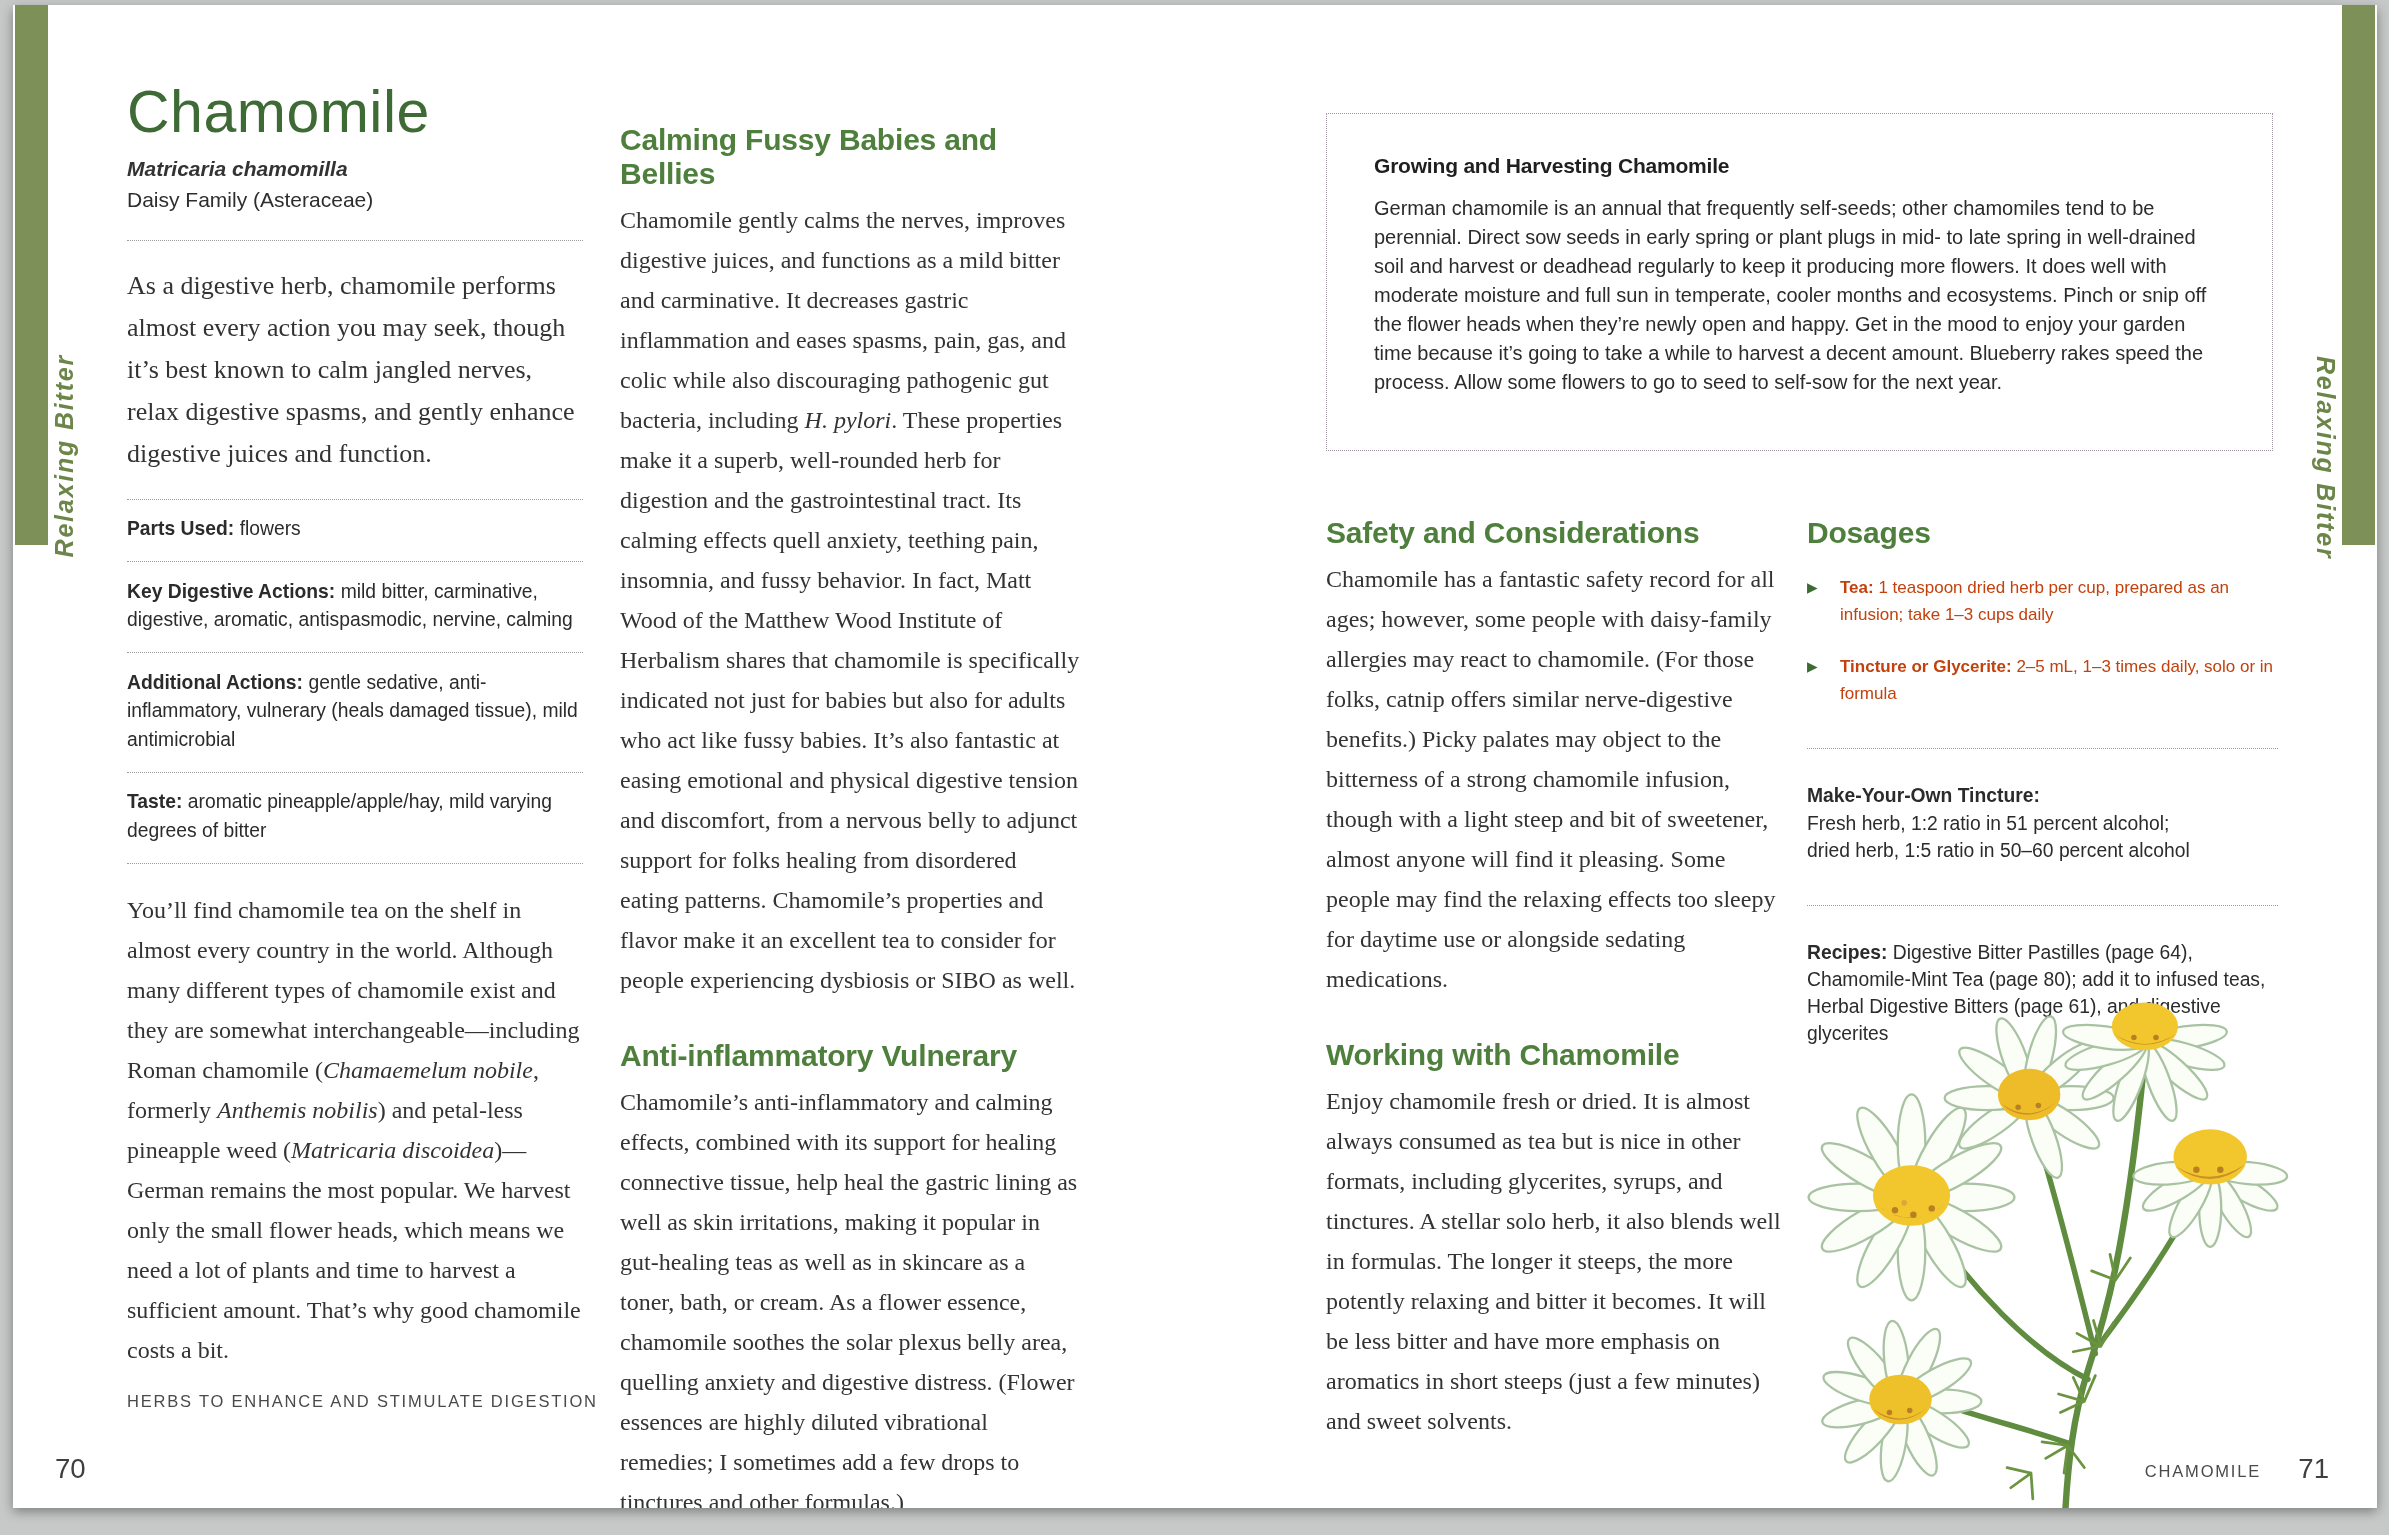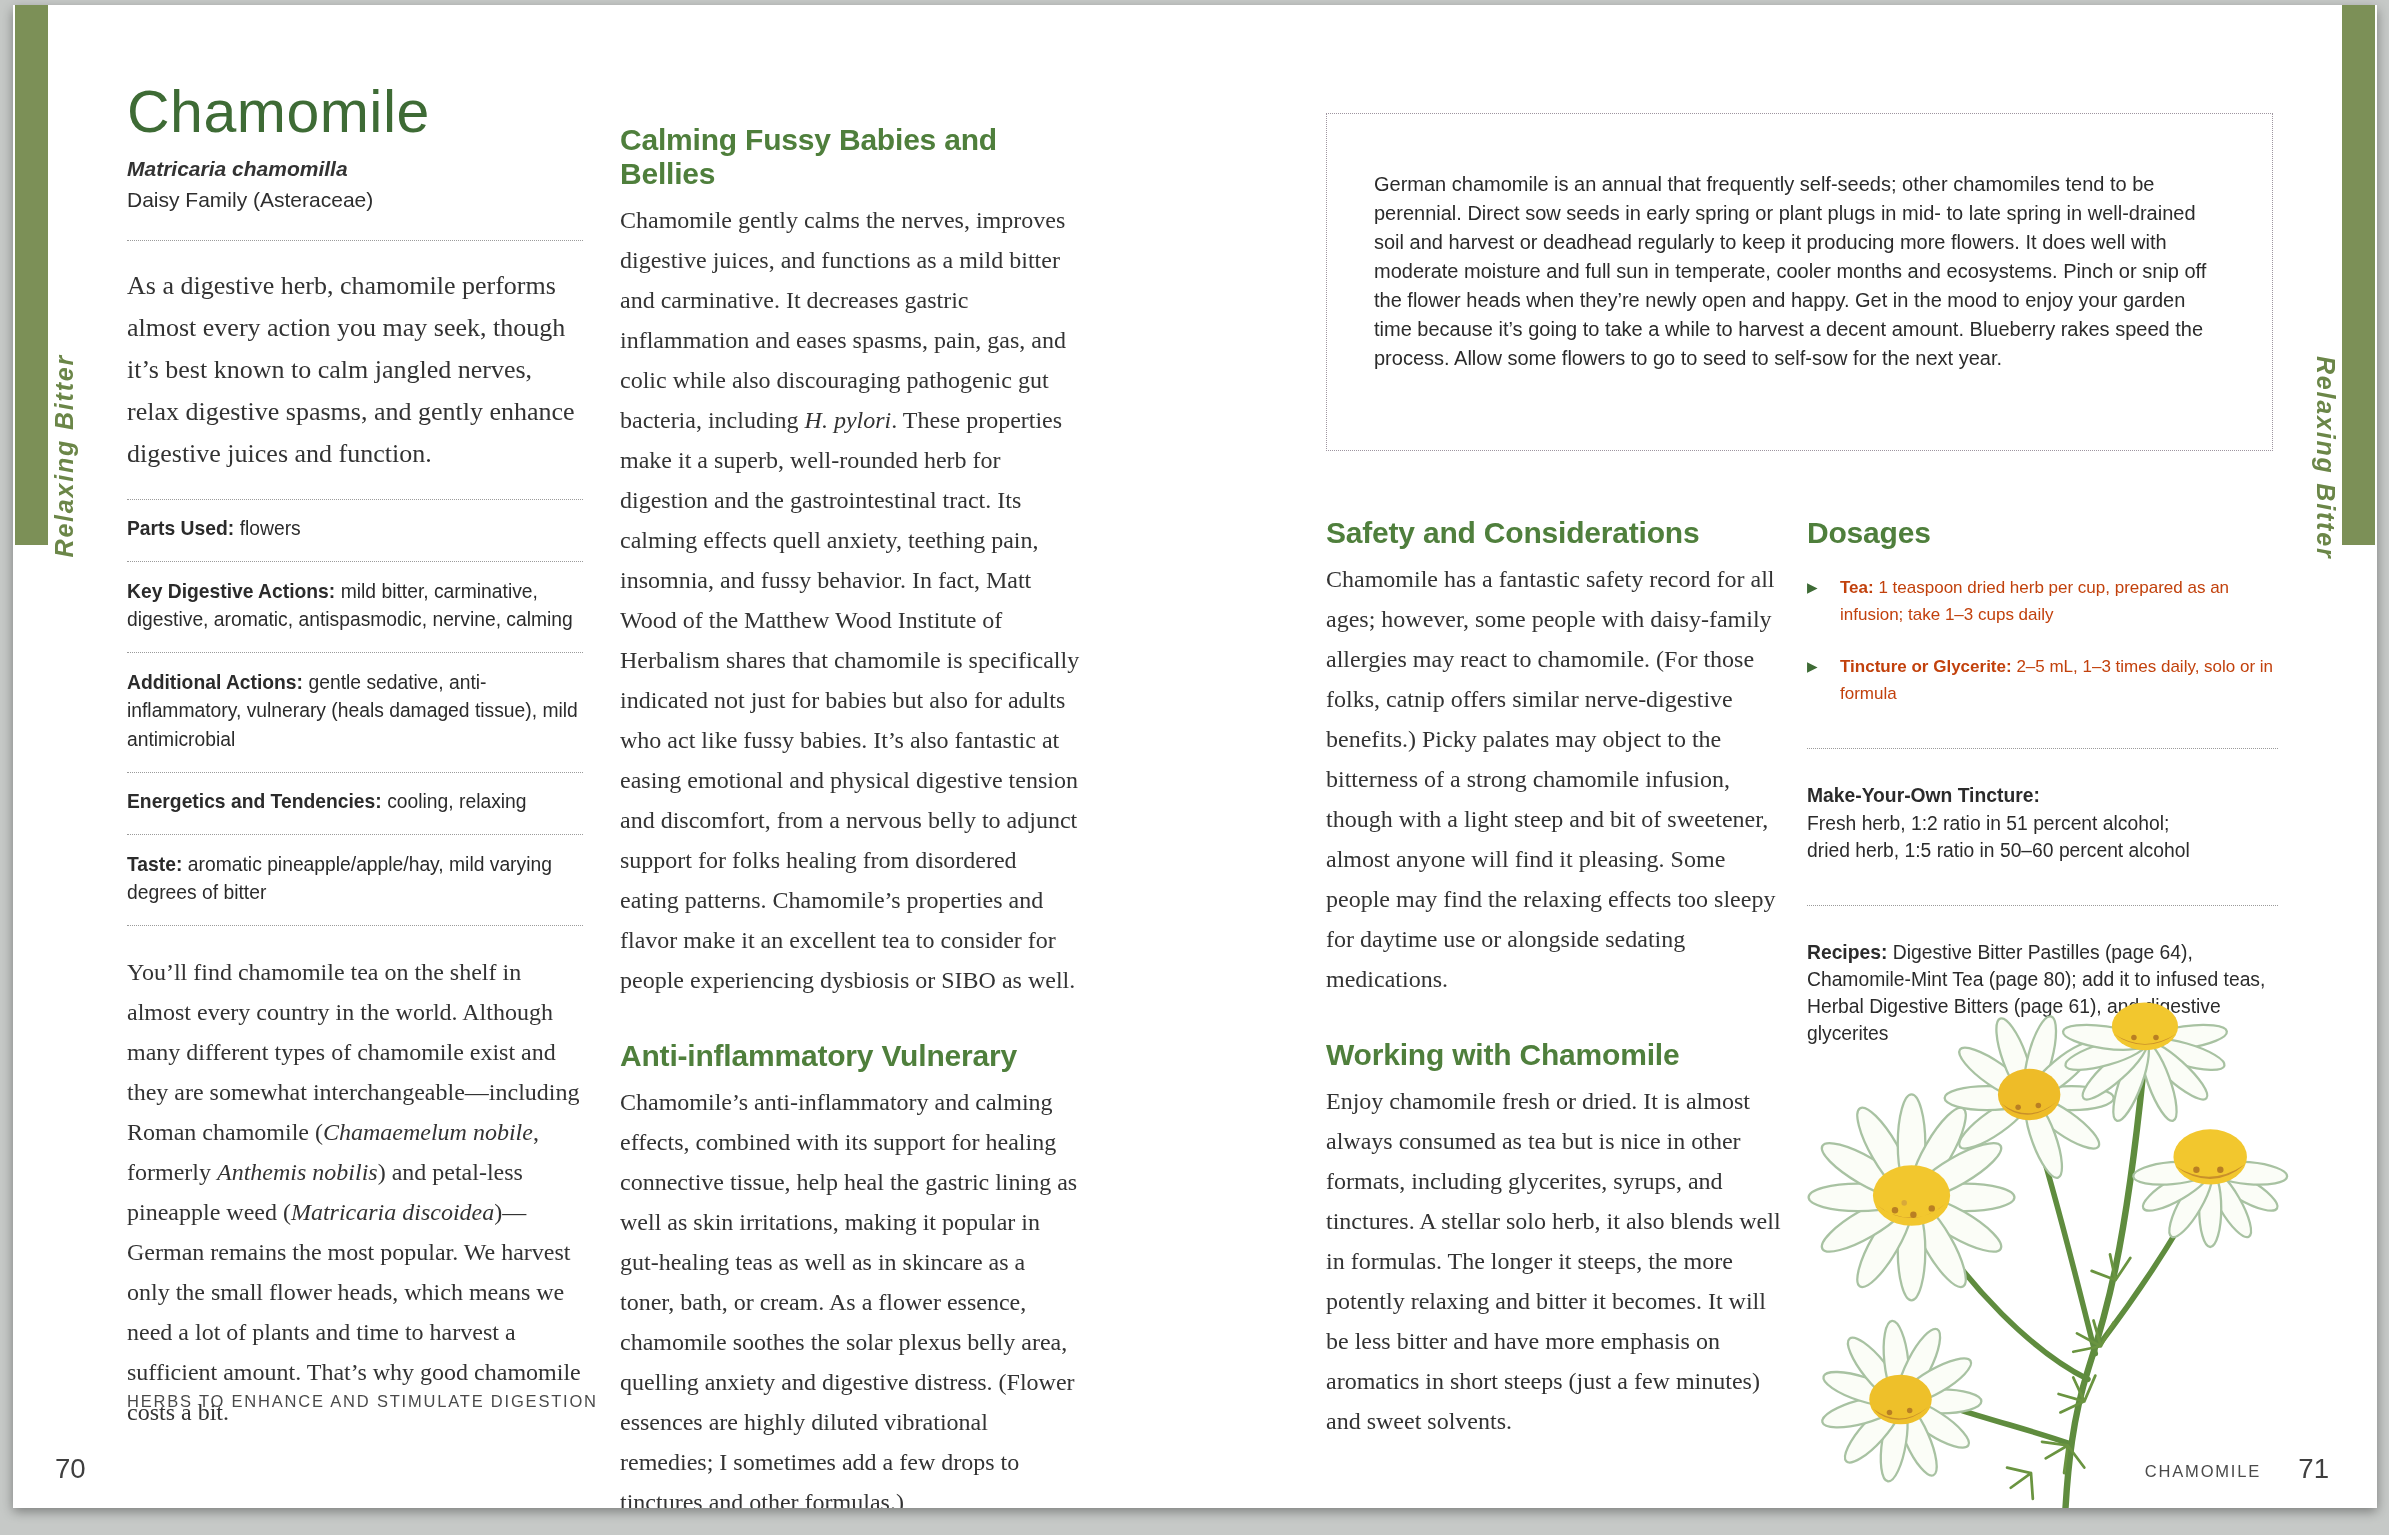--- a/index.html
+++ b/index.html
@@ -90,40 +90,38 @@
         <div class="attr-row">
           <span class="attr-label">Parts Used:</span><span class="attr-val">flowers</span>
         </div>
         <div class="attr-row">
           <span class="attr-label">Key Digestive Actions:</span><span class="attr-val">mild bitter, carminative, digestive, aromatic, antispasmodic, nervine, calming</span>
         </div>
         <div class="attr-row">
           <span class="attr-label">Additional Actions:</span><span class="attr-val">gentle sedative, anti-inflammatory, vulnerary (heals damaged tissue), mild antimicrobial</span>
         </div>
         <div class="attr-row">
-          <span class="attr-label">Energetics and Tendencies:</span><span class="attr-val">cooling, relaxing</span>
-        </div>
-        <div class="attr-row">
           <span class="attr-label">Taste:</span><span class="attr-val">aromatic pineapple/apple/hay, mild varying degrees of bitter</span>
         </div>
       </div>
 
       <div class="history"><span>You’ll find chamomile tea on the shelf in almost every country in the world. Although many different types of chamomile exist and they are somewhat interchangeable—including Roman chamomile (</span><span class="it">Chamaemelum nobile</span><span>, formerly </span><span class="it">Anthemis nobilis</span><span>) and petal-less pineapple weed (</span><span class="it">Matricaria discoidea</span><span>)—German remains the most popular. We harvest only the small flower heads, which means we need a lot of plants and time to harvest a sufficient amount. That’s why good chamomile costs a bit.</span></div>
     </div>
 
     <div class="col2">
       <div class="sec-h">Calming Fussy Babies and Bellies</div>
       <div class="sec-p"><span>Chamomile gently calms the nerves, improves digestive juices, and functions as a mild bitter and carminative. It decreases gastric inflammation and eases spasms, pain, gas, and colic while also discouraging pathogenic gut bacteria, including </span><span class="it">H. pylori</span><span>. These properties make it a superb, well-rounded herb for digestion and the gastrointestinal tract. Its calming effects quell anxiety, teething pain, insomnia, and fussy behavior. In fact, Matt Wood of the Matthew Wood Institute of Herbalism shares that chamomile is specifically indicated not just for babies but also for adults who act like fussy babies. It’s also fantastic at easing emotional and physical digestive tension and discomfort, from a nervous belly to adjunct support for folks healing from disordered eating patterns. Chamomile’s properties and flavor make it an excellent tea to consider for people experiencing dysbiosis or SIBO as well.</span></div>
       <div class="sec2">
         <div class="sec-h">Anti-inflammatory Vulnerary</div>
         <div class="sec-p">Chamomile’s anti-inflammatory and calming effects, combined with its support for healing connective tissue, help heal the gastric lining as well as skin irritations, making it popular in gut-healing teas as well as in skincare as a toner, bath, or cream. As a flower essence, chamomile soothes the solar plexus belly area, quelling anxiety and digestive distress. (Flower essences are highly diluted vibrational remedies; I sometimes add a few drops to tinctures and other formulas.)</div>
       </div>
     </div>
 
     <div class="growing-box">
+      <div class="box-h">Growing and Harvesting Chamomile</div>
       <div class="box-p">German chamomile is an annual that frequently self-seeds; other chamomiles tend to be perennial. Direct sow seeds in early spring or plant plugs in mid- to late spring in well-drained soil and harvest or deadhead regularly to keep it producing more flowers. It does well with moderate moisture and full sun in temperate, cooler months and ecosystems. Pinch or snip off the flower heads when they’re newly open and happy. Get in the mood to enjoy your garden time because it’s going to take a while to harvest a decent amount. Blueberry rakes speed the process. Allow some flowers to go to seed to self-sow for the next year.</div>
     </div>
 
     <div class="colR1">
       <div class="sec-h">Safety and Considerations</div>
       <div class="sec-p">Chamomile has a fantastic safety record for all ages; however, some people with daisy-family allergies may react to chamomile. (For those folks, catnip offers similar nerve-digestive benefits.) Picky palates may object to the bitterness of a strong chamomile infusion, though with a light steep and bit of sweetener, almost anyone will find it pleasing. Some people may find the relaxing effects too sleepy for daytime use or alongside sedating medications.</div>
       <div class="sec2">
         <div class="sec-h">Working with Chamomile</div>
         <div class="sec-p">Enjoy chamomile fresh or dried. It is almost always consumed as tea but is nice in other formats, including glycerites, syrups, and tinctures. A stellar solo herb, it also blends well in formulas. The longer it steeps, the more potently relaxing and bitter it becomes. It will be less bitter and have more emphasis on aromatics in short steeps (just a few minutes) and sweet solvents.</div>
       </div>

